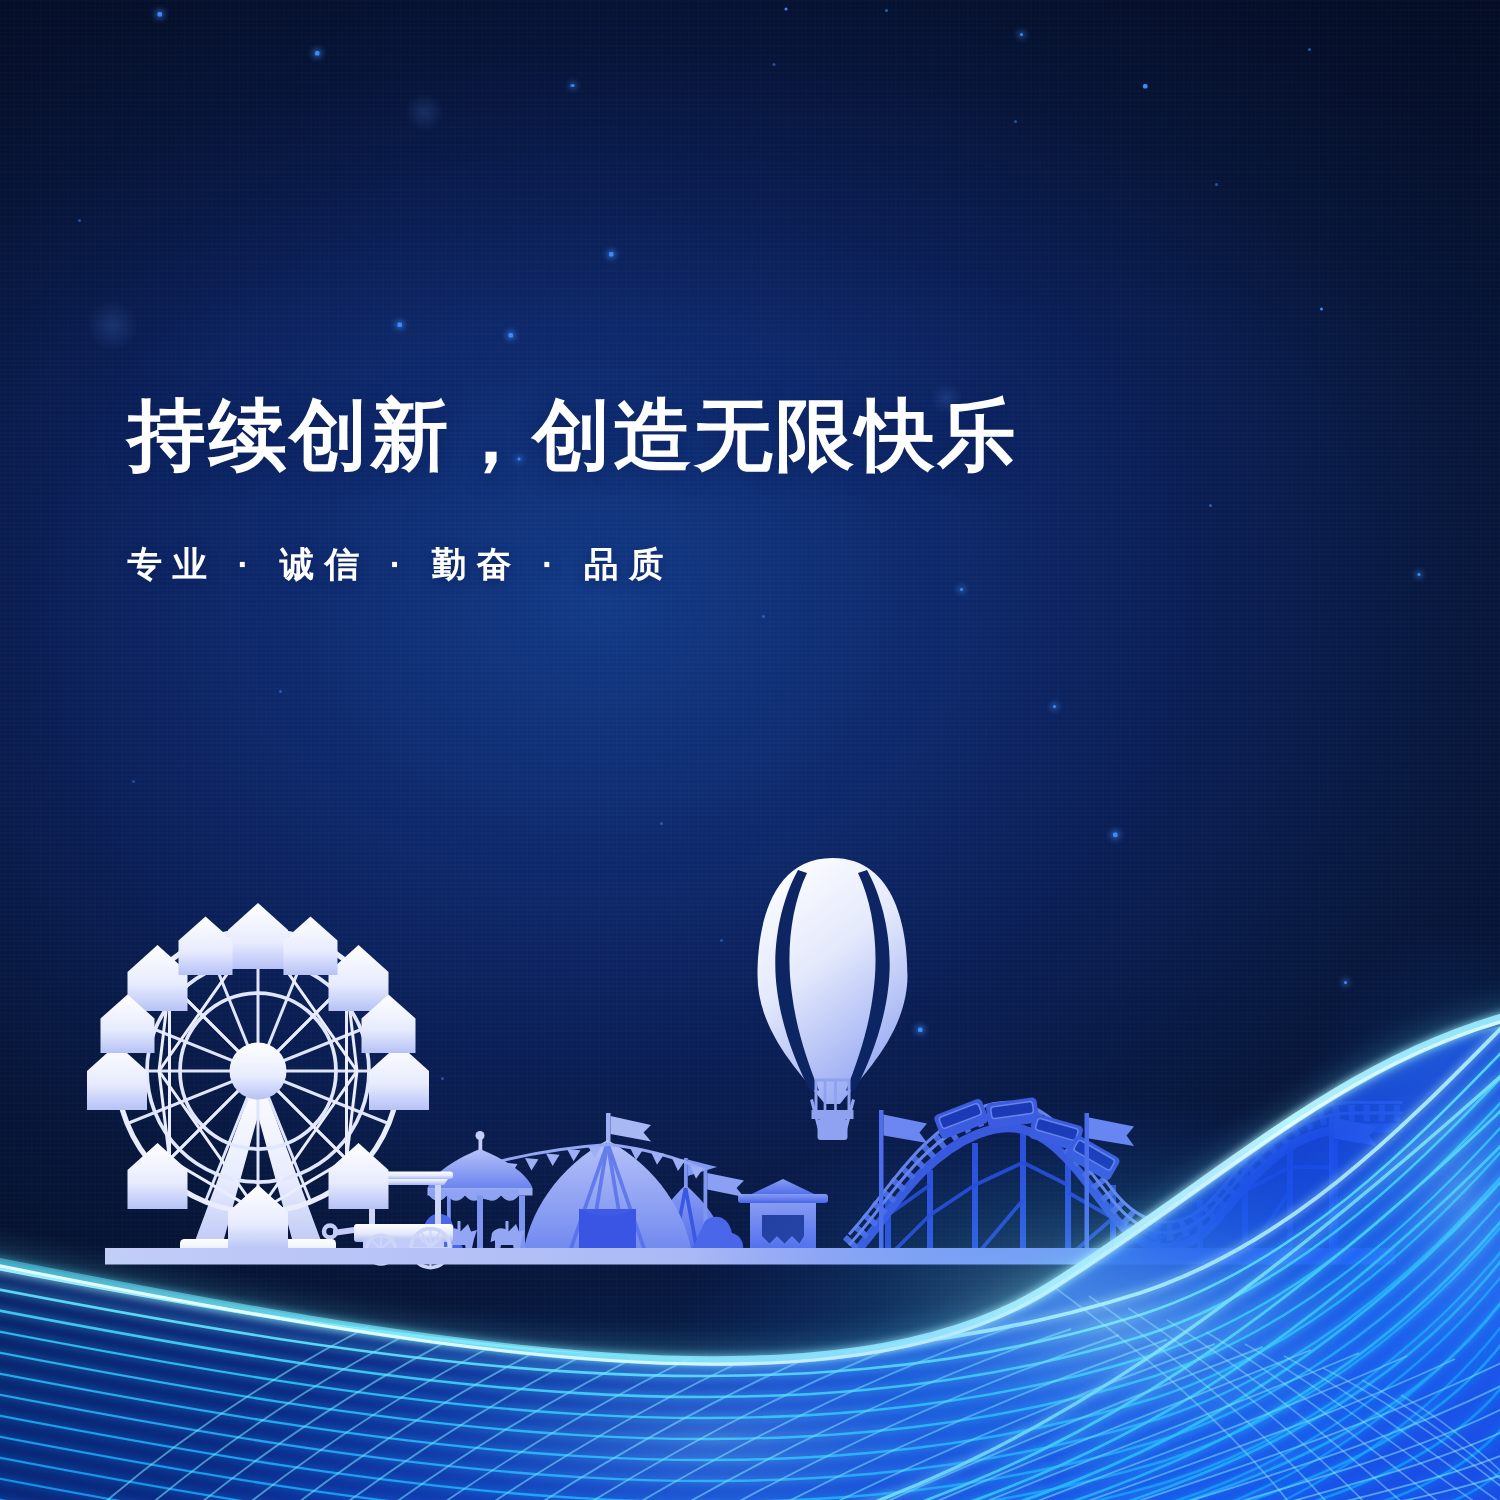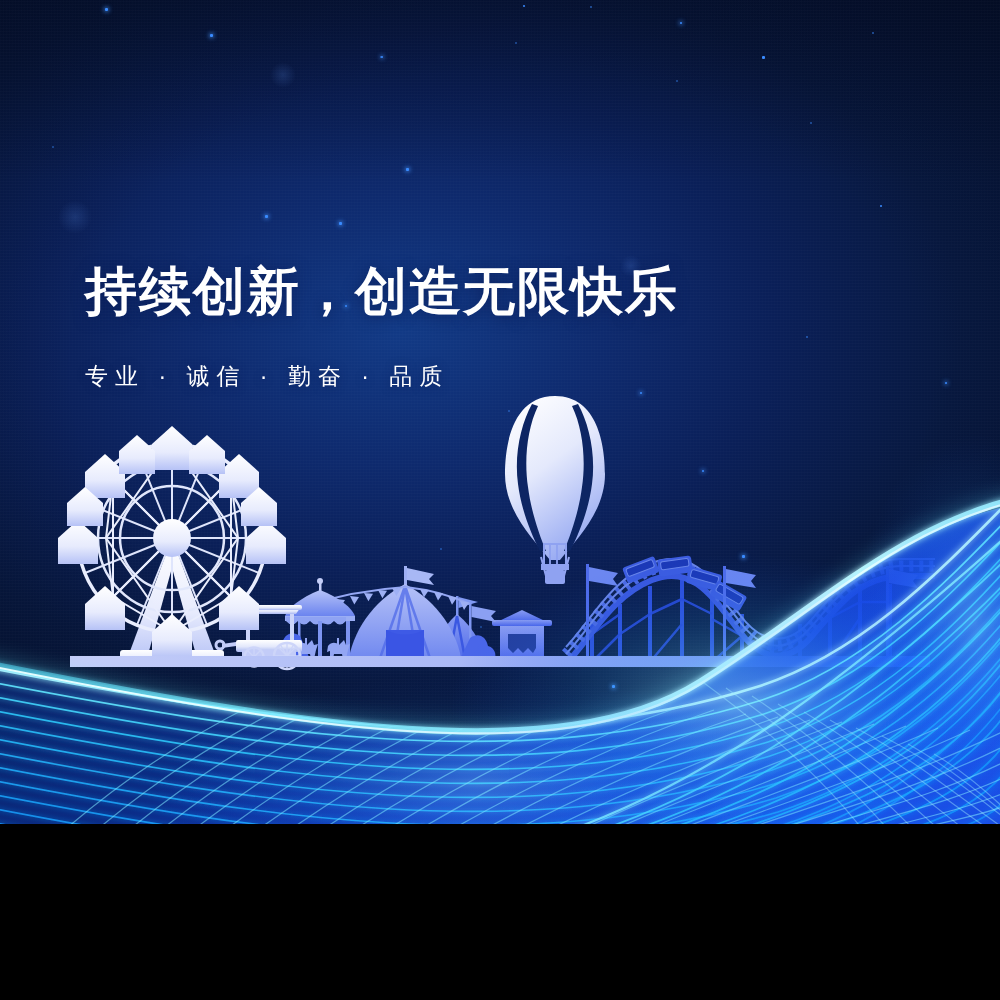--- a/index.html
+++ b/index.html
@@ -4,21 +4,21 @@
 <title>Amusement Park Hero Banner</title>
 <style>
   html, body {
     margin: 0;
     padding: 0;
     background: #000;
   }
   #stage {
     position: relative;
     width: 1000px;
-    height: 824px;
+    height: 1000px;
     overflow: hidden;
     font-family: "Liberation Sans", "DejaVu Sans", sans-serif;
     background: #06153c;
   }
 
   
   .bg-base {
     position: absolute;
     inset: 0;
     background:
@@ -72,21 +72,21 @@
     letter-spacing: 2px;
     line-height: 1.15;
     white-space: nowrap;
     text-shadow: 0 2px 14px rgba(10,30,90,.75);
   }
   .subline {
     margin: 0;
     padding-top: 39px;
     color: #ffffff;
     font-size: 23px;
-    font-weight: 400;
+    font-weight: 700;
     letter-spacing: 7px;
     white-space: nowrap;
     text-shadow: 0 1px 8px rgba(10,30,90,.7);
   }
 
   
   .scene {
     position: absolute;
     left: 0;
     bottom: 0;

